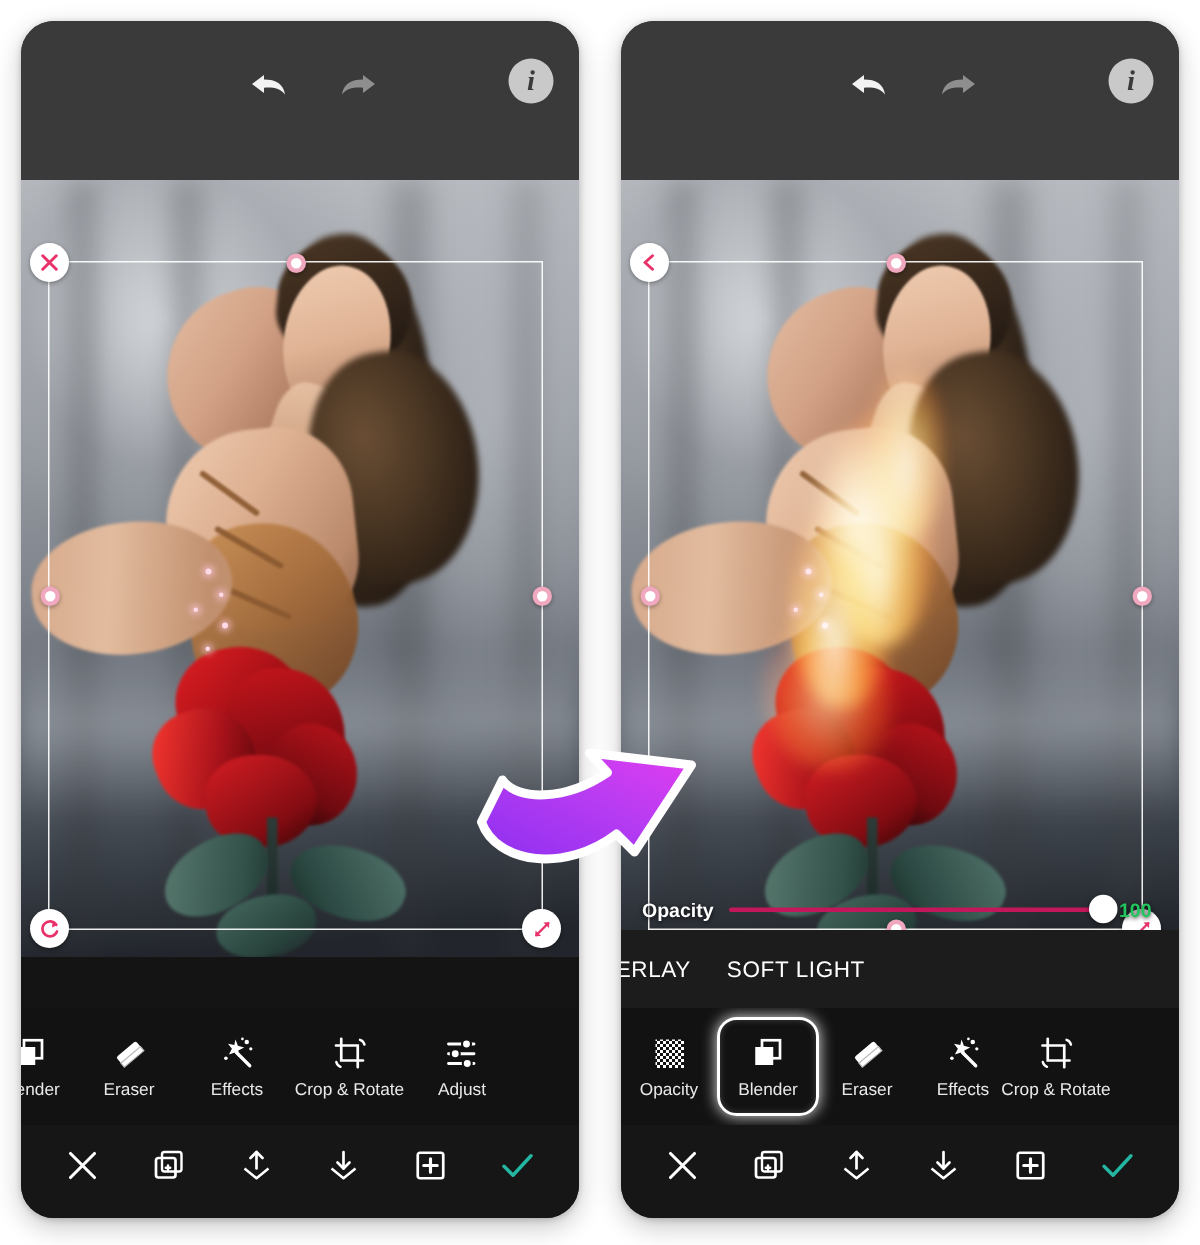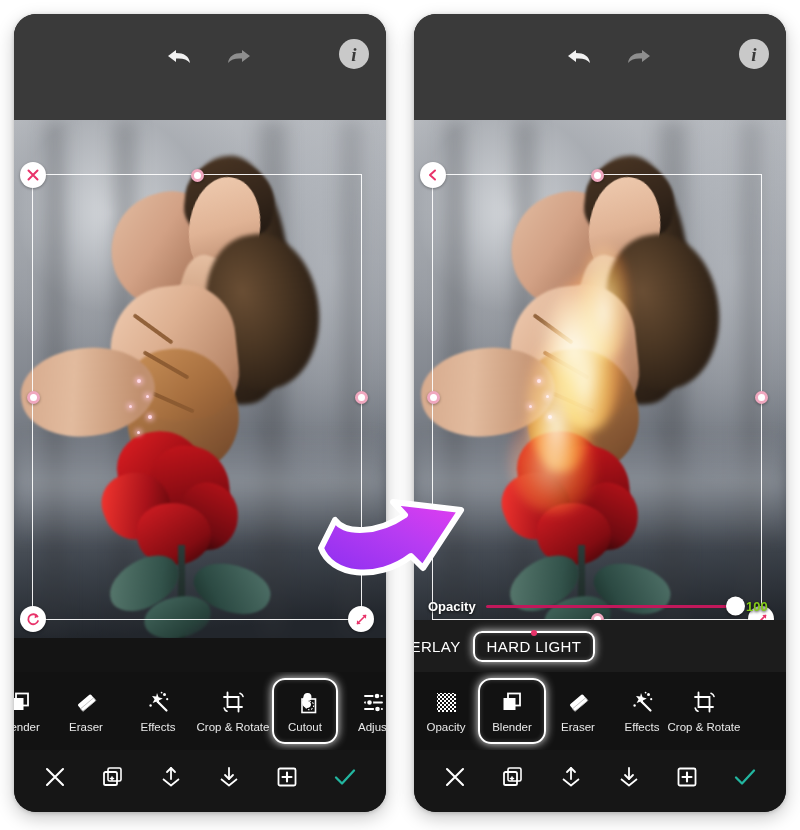--- a/index.html
+++ b/index.html
@@ -304,21 +304,21 @@
   .slider-knob {
     position: absolute;
     right: -9px; top: 50%;
     transform: translateY(-50%);
     width: 19px; height: 19px;
     border-radius: 50%;
     background: #ffffff;
     box-shadow: 0 1px 3px rgba(0,0,0,.5);
   }
   .opacity-value {
-    color: #84cc16; font-size: 13px; font-weight: bold;
+    color: #22c55e; font-size: 13px; font-weight: bold;
     flex: 0 0 auto; min-width: 26px;
     text-shadow: 0 1px 3px rgba(0,0,0,.85);
   }
 
   
   .blend-strip {
     position: absolute;
     left: 0; right: 0;
     bottom: 140px;
     height: 52px;
@@ -528,30 +528,20 @@
         <div class="t-ico">
           <svg width="25" height="25" viewBox="0 0 25 25">
             <path d="M6.5 2.5 L6.5 17 L21 17" fill="none" stroke="#fff" stroke-width="1.8" stroke-linecap="round"></path>
             <path d="M3 7 L17.5 7 L17.5 21.5" fill="none" stroke="#fff" stroke-width="1.8" stroke-linecap="round"></path>
             <path d="M19 3.2 A4.5 4.5 0 0 1 22 6.4" fill="none" stroke="#fff" stroke-width="1.6" stroke-linecap="round"></path>
             <path d="M3.2 18 A4.5 4.5 0 0 0 6 21.2" fill="none" stroke="#fff" stroke-width="1.6" stroke-linecap="round"></path>
           </svg>
         </div>
         <div class="t-lbl">Crop &amp; Rotate</div>
       </div>
-      <div class="tool selected" style="width:66px;">
-        <div class="t-ico">
-          <svg width="25" height="25" viewBox="0 0 25 25">
-            <rect x="9" y="9" width="13.5" height="13.5" fill="none" stroke="#fff" stroke-width="1.6"></rect>
-            <path d="M10.5 6.5 A4 4 0 1 1 14.5 11 C16.5 11 18 12.5 18 14.5 C18 16.5 16.2 18 14.2 18 C11.5 18 9 15.5 9 12 Z" fill="#fff"></path>
-            <circle cx="16.5" cy="15.5" r="4.2" fill="none" stroke="#fff" stroke-width="1.1" stroke-dasharray="1.6 1.6"></circle>
-          </svg>
-        </div>
-        <div class="t-lbl">Cutout</div>
-      </div>
       <div class="tool">
         <div class="t-ico">
           <svg width="25" height="25" viewBox="0 0 25 25">
             <path d="M3 6 L20 6 M3 12.5 L20 12.5 M3 19 L20 19" stroke="#fff" stroke-width="1.9" stroke-linecap="round"></path>
             <circle cx="15" cy="6" r="3" fill="#fff" stroke="#121212" stroke-width="1.4"></circle>
             <circle cx="7.5" cy="12.5" r="3" fill="#fff" stroke="#121212" stroke-width="1.4"></circle>
             <circle cx="15.5" cy="19" r="3" fill="#fff" stroke="#121212" stroke-width="1.4"></circle>
           </svg>
         </div>
         <div class="t-lbl">Adjust</div>
@@ -684,24 +674,21 @@
     <div class="opacity-row">
       <div class="opacity-label">Opacity</div>
       <div class="slider-track">
         <div class="slider-knob"></div>
       </div>
       <div class="opacity-value">100</div>
     </div>
 
     <div class="blend-strip">
       <div class="blend-item" style="margin-left:-40px;">OVERLAY</div>
-      <div class="blend-item selected">
-        <span class="blend-dot"></span>
-        <span>HARD LIGHT</span>
-      </div>
+      <div class="blend-item">SOFT LIGHT</div>
     </div>
 
     <div class="tool-strip">
       <div class="tool" style="width:64px;">
         <div class="t-ico">
           <svg width="25" height="25" viewBox="0 0 25 25">
             <defs>
               <pattern id="chk" width="4" height="4" patternUnits="userSpaceOnUse">
                 <rect width="2" height="2" fill="#fff"></rect>
                 <rect x="2" y="2" width="2" height="2" fill="#fff"></rect>

